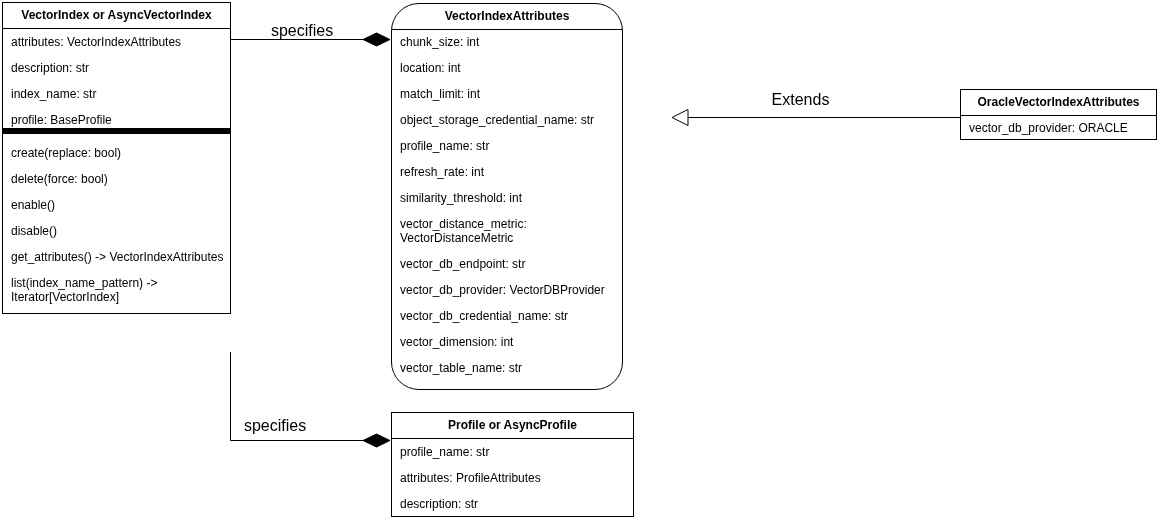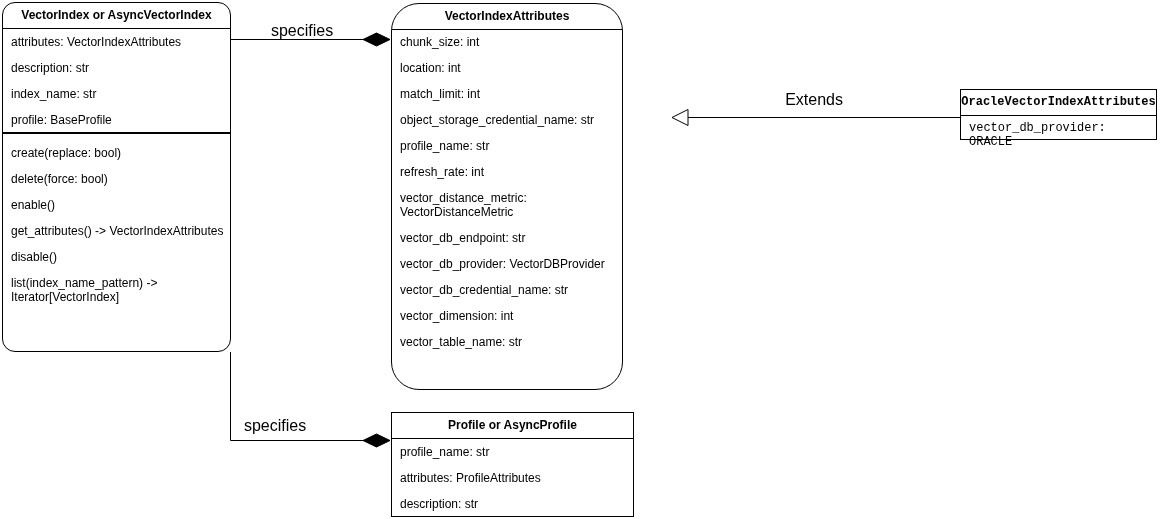--- a/index.html
+++ b/index.html
@@ -33,47 +33,47 @@
     border-bottom: 1px solid #000000;
     box-sizing: content-box;
     white-space: nowrap;
     overflow: hidden;
   }
   .uml-section {
     padding: 6px 6px 4px 8px;
     box-sizing: border-box;
   }
   .uml-section.divided {
-    border-bottom: 2px solid #000000;
+    border-bottom: 6px solid #000000;
   }
   .uml-row {
     line-height: 14px;
     margin-bottom: 12px;
   }
   .uml-row:last-child { margin-bottom: 0; }
   .edge-label {
     position: absolute;
     font-size: 16px;
     line-height: 14px;
     text-align: center;
     background: #ffffff;
     white-space: nowrap;
   }
   
-  #box-vector-index        { left: 2px;   top: 2px;   width: 229px; height: 350px; border-radius: 13px; }
+  #box-vector-index        { left: 2px;   top: 2px;   width: 229px; height: 312px; }
   #box-vector-index .attrs { height: 105px; }
   #box-vector-index .methods { padding-top: 12px; }
   #box-vector-index-attributes { left: 391px; top: 3px;   width: 232px; height: 387px; border-radius: 28px; }
   #box-vector-index-attributes .uml-section { padding-top: 5px; }
   #box-profile             { left: 391px; top: 412px; width: 243px; height: 105px; }
-  #box-oracle              { left: 960px; top: 89px;  width: 197px; height: 51px; font-family: Liberation Mono, monospace; }
+  #box-oracle              { left: 960px; top: 89px;  width: 197px; height: 51px; }
   #box-oracle .uml-section { padding-top: 5px; }
   #label-specifies-top  { left: 262px; top: 24px;  width: 80px; }
   #label-specifies-bottom { left: 235px; top: 419px; width: 80px; }
-  #label-extends        { left: 758px; top: 93px;  width: 85px; text-align: right; }
+  #label-extends        { left: 758px; top: 93px;  width: 85px; }
 </style>
 </head>
 <body>
 
 <div class="canvas">
 
   <svg class="connectors" viewBox="0 0 1161 519" xmlns="http://www.w3.org/2000/svg">
 
     <line x1="231" y1="39.5" x2="364" y2="39.5" stroke="#000000" stroke-width="1"></line>
     <polygon points="390,39.5 376.5,33 363,39.5 376.5,46" fill="#000000" stroke="#000000"></polygon>
@@ -94,35 +94,36 @@
     <div class="uml-section divided attrs">
       <div class="uml-row">attributes: VectorIndexAttributes</div>
       <div class="uml-row">description: str</div>
       <div class="uml-row">index_name: str</div>
       <div class="uml-row">profile: BaseProfile</div>
     </div>
     <div class="uml-section methods">
       <div class="uml-row">create(replace: bool)</div>
       <div class="uml-row">delete(force: bool)</div>
       <div class="uml-row">enable()</div>
+      <div class="uml-row">disable()</div>
       <div class="uml-row">get_attributes() -&gt; VectorIndexAttributes</div>
-      <div class="uml-row">disable()</div>
       <div class="uml-row">list(index_name_pattern) -&gt; Iterator[VectorIndex]</div>
     </div>
   </div>
 
   <div class="uml-class" id="box-vector-index-attributes">
     <div class="uml-title">VectorIndexAttributes</div>
     <div class="uml-section">
       <div class="uml-row">chunk_size: int</div>
       <div class="uml-row">location: int</div>
       <div class="uml-row">match_limit: int</div>
       <div class="uml-row">object_storage_credential_name: str</div>
       <div class="uml-row">profile_name: str</div>
       <div class="uml-row">refresh_rate: int</div>
+      <div class="uml-row">similarity_threshold: int</div>
       <div class="uml-row">vector_distance_metric: VectorDistanceMetric</div>
       <div class="uml-row">vector_db_endpoint: str</div>
       <div class="uml-row">vector_db_provider: VectorDBProvider</div>
       <div class="uml-row">vector_db_credential_name: str</div>
       <div class="uml-row">vector_dimension: int</div>
       <div class="uml-row">vector_table_name: str</div>
     </div>
   </div>
 
   <div class="uml-class" id="box-oracle">

